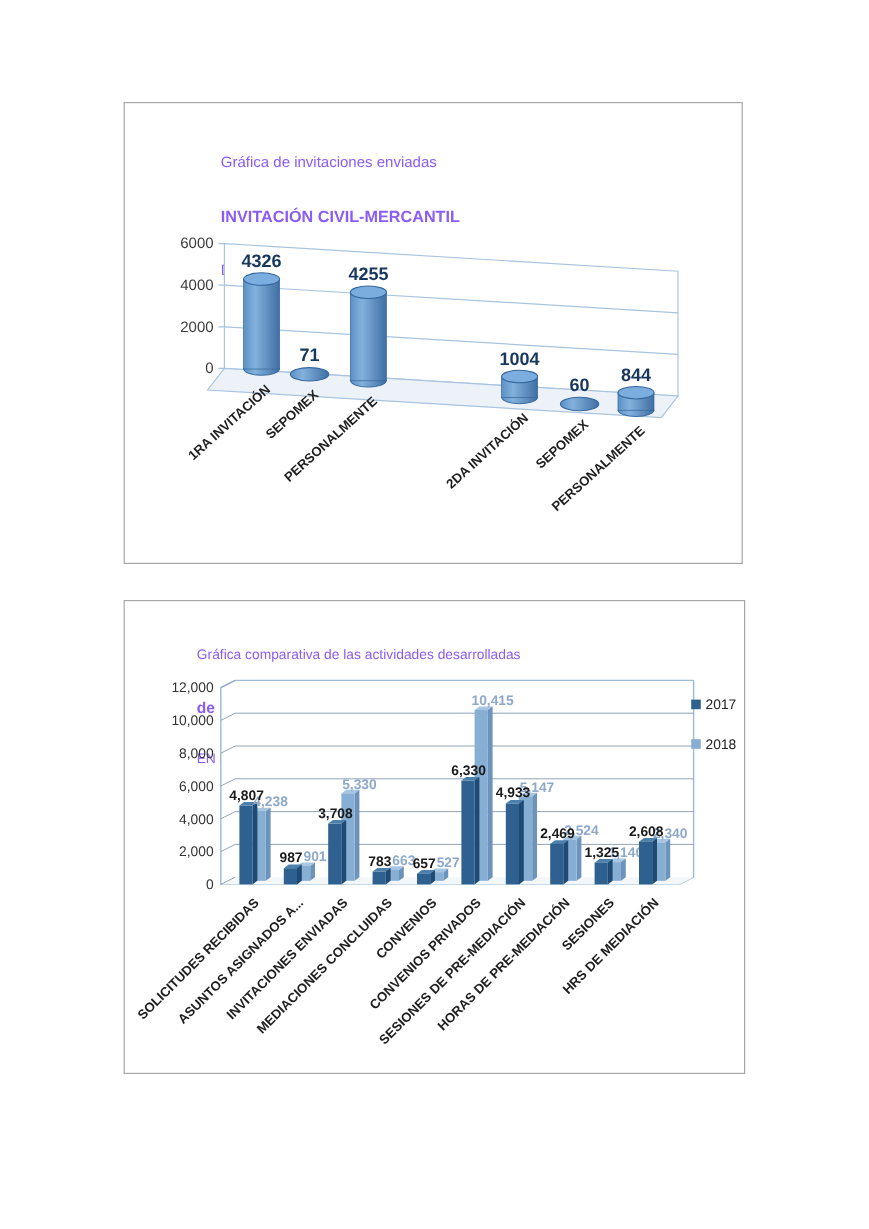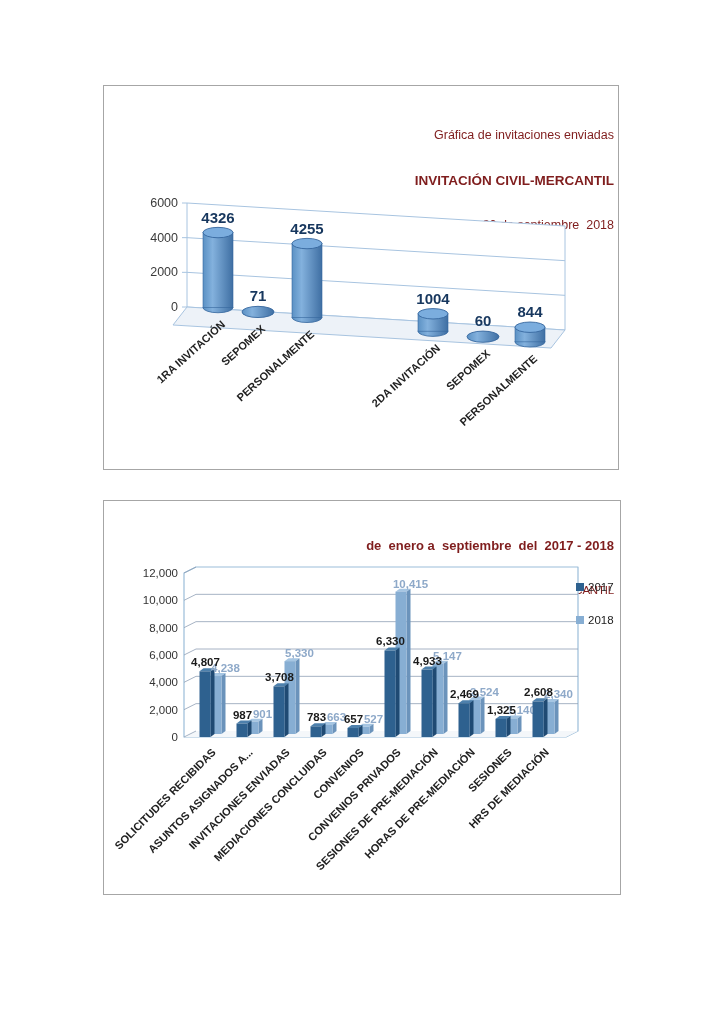--- a/index.html
+++ b/index.html
@@ -1,21 +1,21 @@
 <!DOCTYPE html>
 <html><head>
 <meta charset="utf-8">
 <style>
   html,body{margin:0;padding:0;background:#ffffff;}
   body{width:724px;height:1024px;position:relative;font-family:"Liberation Sans",sans-serif;}
   .page{position:absolute;inset:0;background:#fff;}
   .chart-box{position:absolute;background:#fff;border:1px solid #a6a6a6;}
   #box1{left:103px;top:85px;width:514px;height:383px;}
   #box2{left:103px;top:500px;width:516px;height:393px;}
-  .chart-title{position:absolute;text-align:right;color:#7f1d1d;line-height:15px;white-space:pre;}
+  .chart-title{position:absolute;text-align:left;color:#8b5cf6;line-height:15px;white-space:pre;}
   #box1 .chart-title{left:80px;top:12px;width:430px;}
   #box2 .chart-title{left:60px;top:9px;width:450px;line-height:14.5px;}
   .t-n1{font-size:12.5px;}
   .t-b{font-size:13.5px;font-weight:bold;}
   #box2 .t-n1{font-size:11.5px;}
   #box2 .t-b{font-size:13px;}
   .t-n2{font-size:12.5px;}
   #box2 .t-n2{font-size:11.5px;letter-spacing:-0.2px;}
   svg{position:absolute;left:0;top:0;}
   svg text{font-family:"Liberation Sans",sans-serif;}
@@ -91,20 +91,21 @@
           <rect x="411" y="241.23066666666668" width="30" height="14.629333333333333" fill="url(#cylGrad)" stroke="#35679e" stroke-width="0.6"></rect>
           <ellipse cx="426" cy="241.23066666666668" rx="15" ry="5.2" fill="#7badde" stroke="#35679e" stroke-width="0.9"></ellipse>
         </g>
         <text x="426" y="231.23066666666668" text-anchor="middle" font-size="15" font-weight="bold" fill="#17375e">844</text>
         <text x="434" y="273.86" text-anchor="end" font-size="11" font-weight="bold" fill="#1f1f1f" transform="rotate(-42 434 273.86)">PERSONALMENTE</text>
       </svg>
   </section>
 
   <section class="chart-box" id="box2">
     <div class="chart-title">
+      <div class="t-n1">Gráfica comparativa de las actividades desarrolladas</div>
       <div class="t-b">de  enero a  septiembre  del  2017 - 2018</div>
       <div class="t-n2">EN MEDIACIÓN CIVIL MERCANTIL</div>
     </div>
     <svg id="chart2-svg" width="516" height="393" viewBox="0 0 516 393">
         <path d="M80,72 L92,66 L474,66 L474,230 L462,236 L80,236 Z" fill="#ffffff" stroke="#9bbdd9" stroke-width="1.2" stroke-linejoin="round"></path>
         <polygon points="80,236 462,236 474,230 92,230" fill="#f4f7fa" stroke="none"></polygon>
         <g>
           <line x1="80" y1="236" x2="92" y2="230" stroke="#8fa0b5" stroke-width="0.8"></line>
           <line x1="92" y1="202.66666666666666" x2="474" y2="202.66666666666666" stroke="#8fa0b5" stroke-width="0.8"></line>
           <line x1="80" y1="208.66666666666666" x2="92" y2="202.66666666666666" stroke="#8fa0b5" stroke-width="0.8"></line>

